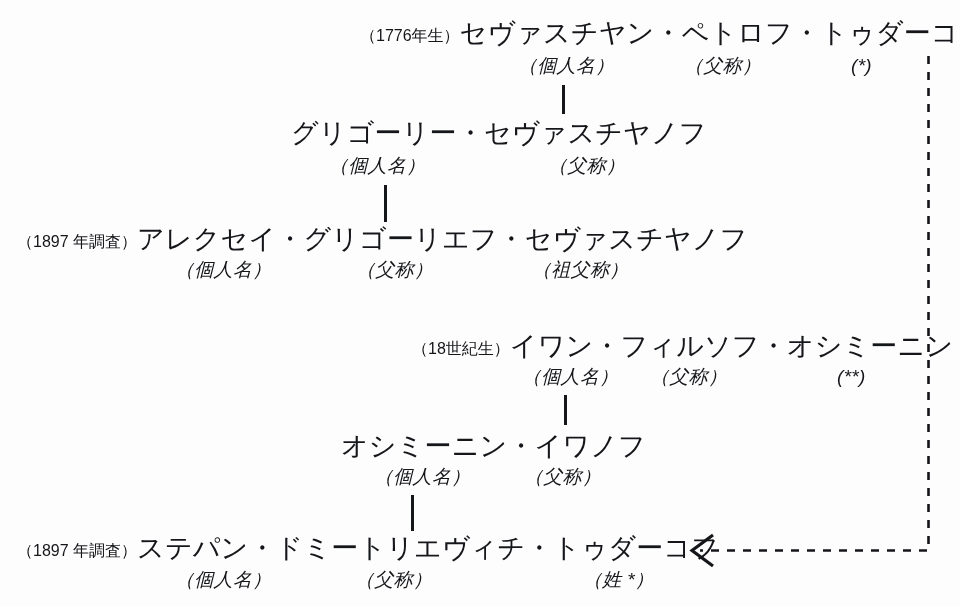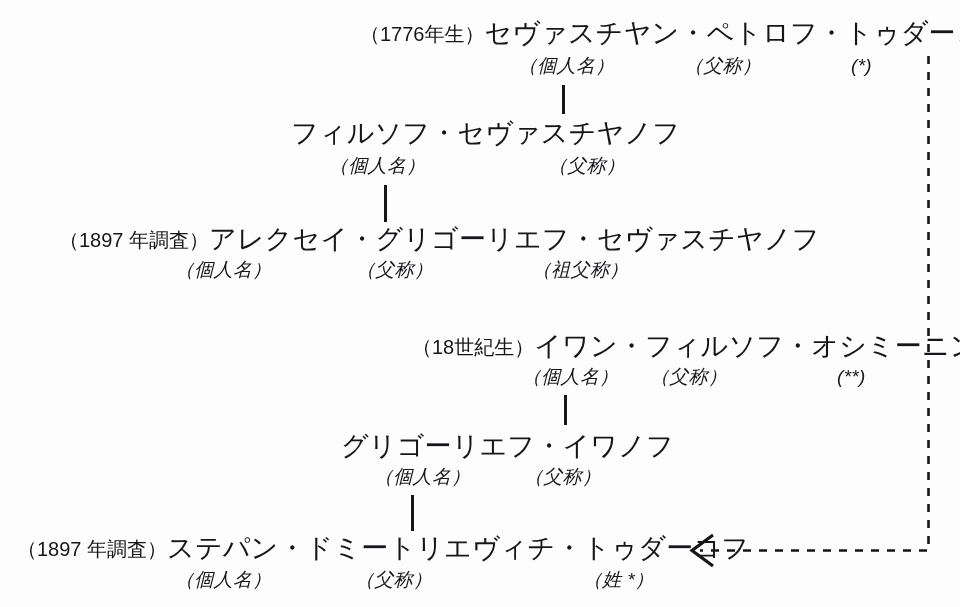--- a/index.html
+++ b/index.html
@@ -29,21 +29,21 @@
   }
   .name-row {
     position: absolute;
     white-space: nowrap;
     font-size: 27px;
     line-height: 1;
     letter-spacing: 0.2px;
     font-weight: 500;
   }
   .name-row .year {
-    font-size: 20px;
+    font-size: 16px;
     letter-spacing: 0px;
     vertical-align: baseline;
     position: relative;
     top: -1px;
   }
   .name-row .nm {
     font-size: 27px;
   }
   .ann-row {
     position: absolute;
@@ -79,47 +79,47 @@
   <div class="name-row" style="left:360px; top:20px;">
     <span class="year">（1776年生）</span><span class="nm">セヴァスチヤン・ペトロフ・トゥダーコフ</span>
   </div>
   <div class="ann-row" style="left:0px; top:56px; width:960px;">
     <span class="ann" style="left:518px;">（個人名）</span>
     <span class="ann" style="left:684px;">（父称）</span>
     <span class="ann" style="left:851px;">(*)</span>
   </div>
 
   <div class="name-row" style="left:291px; top:120px;">
-    <span class="year"></span><span class="nm">フィルソフ・セヴァスチヤノフ</span>
+    <span class="year"></span><span class="nm">グリゴーリー・セヴァスチヤノフ</span>
   </div>
   <div class="ann-row" style="left:0px; top:156px; width:960px;">
     <span class="ann" style="left:329px;">（個人名）</span>
     <span class="ann" style="left:548px;">（父称）</span>
   </div>
 
-  <div class="name-row" style="left:17px; top:226px;margin-left:42px;">
+  <div class="name-row" style="left:17px; top:226px;">
     <span class="year">（1897 年調査）</span><span class="nm">アレクセイ・グリゴーリエフ・セヴァスチヤノフ</span>
   </div>
   <div class="ann-row" style="left:0px; top:260px; width:960px;">
     <span class="ann" style="left:175px;">（個人名）</span>
     <span class="ann" style="left:356px;">（父称）</span>
     <span class="ann" style="left:532px;">（祖父称）</span>
   </div>
 
   <div class="name-row" style="left:412px; top:333px;">
     <span class="year">（18世紀生）</span><span class="nm">イワン・フィルソフ・オシミーニン</span>
   </div>
   <div class="ann-row" style="left:0px; top:367px; width:960px;">
     <span class="ann" style="left:522px;">（個人名）</span>
     <span class="ann" style="left:650px;">（父称）</span>
     <span class="ann" style="left:837px;">(**)</span>
   </div>
 
   <div class="name-row" style="left:341px; top:433px;">
-    <span class="year"></span><span class="nm">グリゴーリエフ・イワノフ</span>
+    <span class="year"></span><span class="nm">オシミーニン・イワノフ</span>
   </div>
   <div class="ann-row" style="left:0px; top:467px; width:960px;">
     <span class="ann" style="left:374px;">（個人名）</span>
     <span class="ann" style="left:524px;">（父称）</span>
   </div>
 
   <div class="name-row" style="left:17px; top:535px;">
     <span class="year">（1897 年調査）</span><span class="nm">ステパン・ドミートリエヴィチ・トゥダーコフ</span>
   </div>
   <div class="ann-row" style="left:0px; top:570px; width:960px;">

